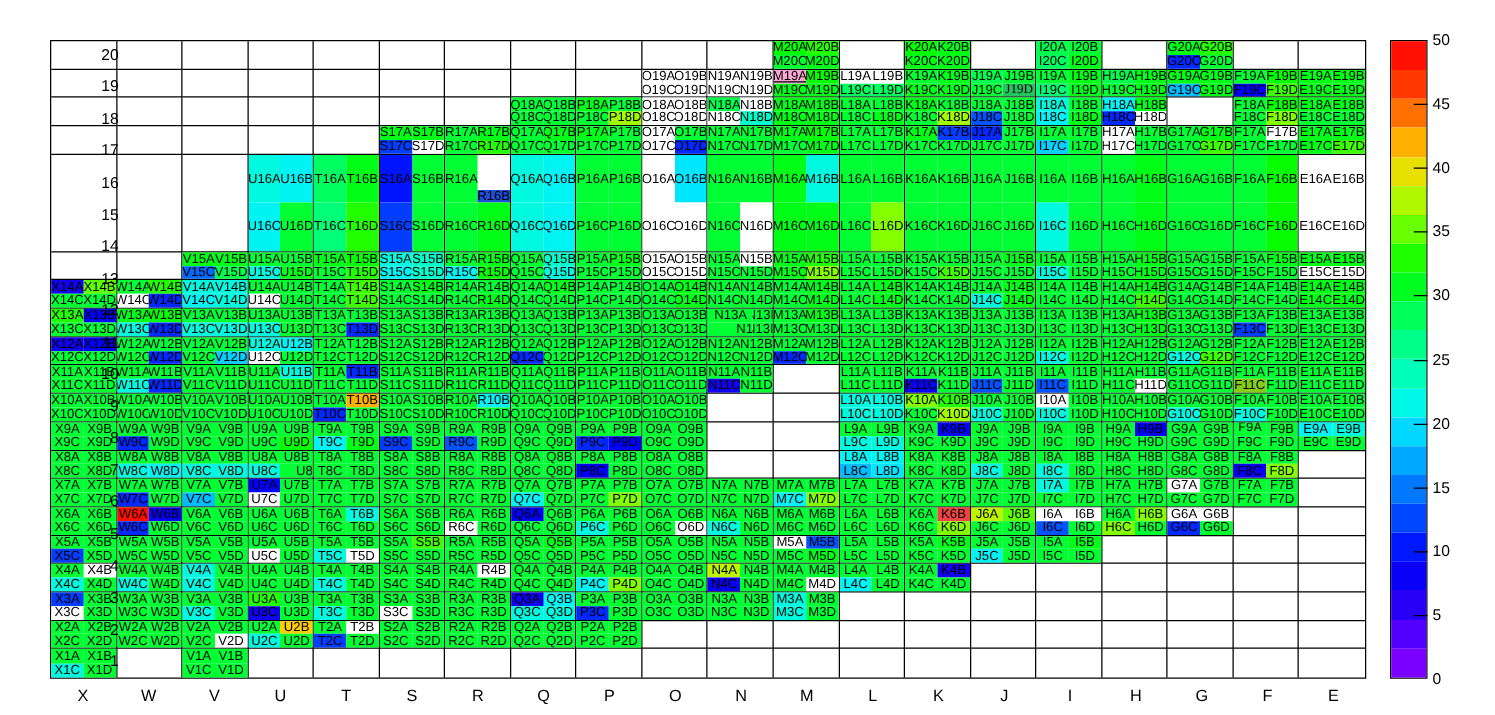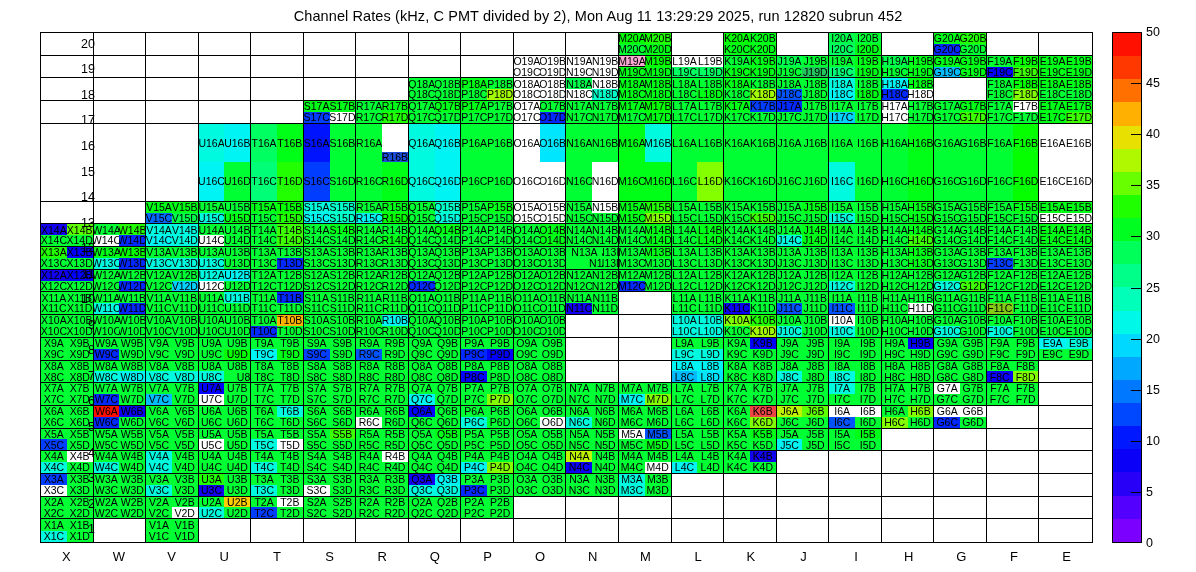--- a/index.html
+++ b/index.html
@@ -32,21 +32,20 @@
         border:1px solid #000;box-sizing:border-box;}
   #cbar .swatch{width:100%;}
   .cbtick{position:absolute;left:1146px;font-size:12.5px;color:#000;transform:translateY(-50%);}
   .cbmark{position:absolute;left:1131px;width:11px;height:1px;background:#000;}
 </style>
 </head>
 <body>
 
 <div id="root">
 
-  <div id="title">Channel Rates (kHz, C PMT divided by 2), Mon Aug 11 13:29:29 2025, run 12820 subrun 452</div>
 
   <div id="plot">
     <div id="grid">
         <div class="cellbox">
           <div class="sub empty"></div>
           <div class="sub empty"></div>
           <div class="sub empty"></div>
           <div class="sub empty"></div>
         </div>
         <div class="cellbox">
@@ -244,21 +243,21 @@
         <div class="cellbox">
           <div class="sub" style="background: rgb(0, 255, 51);">K19A</div>
           <div class="sub" style="background: rgb(0, 255, 23);">K19B</div>
           <div class="sub" style="background: rgb(0, 255, 23);">K19C</div>
           <div class="sub" style="background: rgb(0, 255, 23);">K19D</div>
         </div>
         <div class="cellbox">
           <div class="sub" style="background: rgb(0, 255, 76);">J19A</div>
           <div class="sub" style="background: rgb(0, 255, 51);">J19B</div>
           <div class="sub" style="background: rgb(0, 255, 51);">J19C</div>
-          <div class="sub" style="background: #22c55e;">J19D</div>
+          <div class="sub" style="background: #22c55e; font-family: Liberation Serif, serif;">J19D</div>
         </div>
         <div class="cellbox">
           <div class="sub" style="background: rgb(0, 255, 51);">I19A</div>
           <div class="sub" style="background: rgb(0, 255, 23);">I19B</div>
           <div class="sub" style="background: rgb(0, 255, 118);">I19C</div>
           <div class="sub" style="background: rgb(0, 255, 23);">I19D</div>
         </div>
         <div class="cellbox">
           <div class="sub" style="background: rgb(0, 255, 76);">H19A</div>
           <div class="sub" style="background: rgb(0, 255, 23);">H19B</div>
@@ -1465,21 +1464,21 @@
           <div class="sub" style="background: rgb(0, 255, 51);">H9C</div>
           <div class="sub" style="background: rgb(0, 255, 51);">H9D</div>
         </div>
         <div class="cellbox">
           <div class="sub" style="background: rgb(0, 255, 51);">G9A</div>
           <div class="sub" style="background: rgb(0, 255, 51);">G9B</div>
           <div class="sub" style="background: rgb(0, 255, 51);">G9C</div>
           <div class="sub" style="background: rgb(0, 255, 51);">G9D</div>
         </div>
         <div class="cellbox">
-          <div class="sub" style="background: rgb(0, 255, 51);">F9A</div>
+          <div class="sub" style="background: rgb(0, 255, 51); font-family: Liberation Mono, monospace;">F9A</div>
           <div class="sub" style="background: rgb(0, 255, 51);">F9B</div>
           <div class="sub" style="background: rgb(0, 255, 51);">F9C</div>
           <div class="sub" style="background: rgb(0, 255, 51);">F9D</div>
         </div>
         <div class="cellbox lastcol">
           <div class="sub" style="background: rgb(0, 244, 244);">E9A</div>
           <div class="sub" style="background: rgb(0, 250, 223);">E9B</div>
           <div class="sub" style="background: rgb(0, 255, 51);">E9C</div>
           <div class="sub" style="background: rgb(0, 255, 51);">E9D</div>
         </div>

